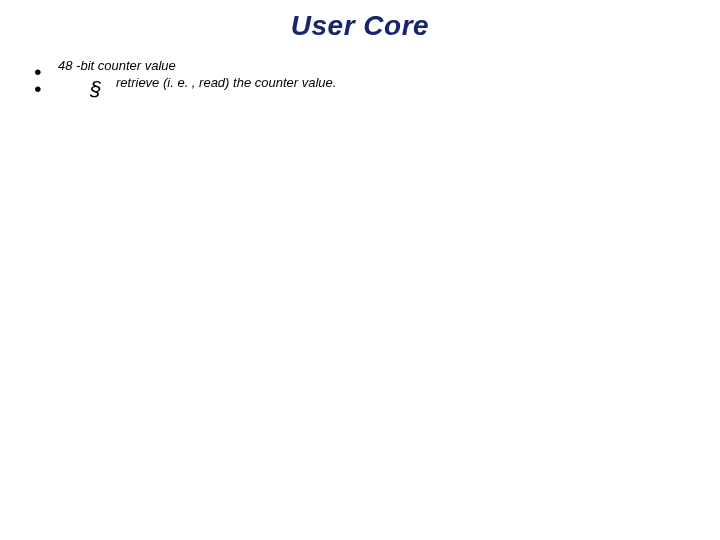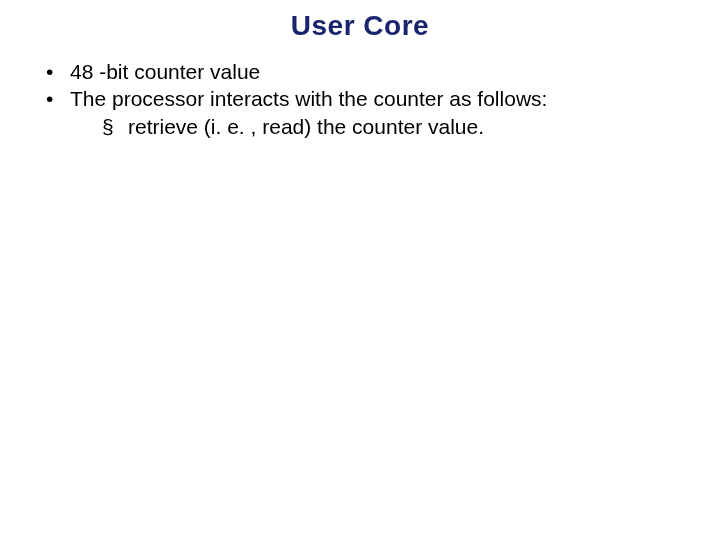--- a/index.html
+++ b/index.html
@@ -10,34 +10,35 @@
     background: #ffffff;
     font-family: Arial, Helvetica, sans-serif;
     color: #000000;
     overflow: hidden;
   }
   .slide {
     width: 720px;
     height: 540px;
     box-sizing: border-box;
     padding: 10px 24px 24px 24px;
+    font-style: italic;
   }
   .title {
     text-align: center;
     color: #18246c;
     font-weight: bold;
     font-size: 28px;
     margin: 0 0 16px 0;
     letter-spacing: 0.5px;
   }
   ul.level1 {
     list-style: none;
-    margin: 12px;
+    margin: 0;
     padding: 0 0 0 8px;
-    font-size: 21px;
+    font-size: 13px;
     line-height: 1.3;
   }
   ul.level1 > li {
     position: relative;
     padding-left: 26px;
     margin: 0;
   }
   ul.level1 > li::before {
     content: "•";
     position: absolute;
@@ -67,21 +68,20 @@
 <body>
 
 <div class="slide">
   <h1 class="title">User Core</h1>
 
   <ul class="level1">
     <li>
       <span>48 -bit counter value</span>
     </li>
     <li>
-      <span>The processor interacts with the counter as follows:</span>
       <ul class="level2">
         <li>
           <span>retrieve (i. e. , read) the counter value.</span>
         </li>
       </ul>
     </li>
   </ul>
 </div>
 
 </body></html>

